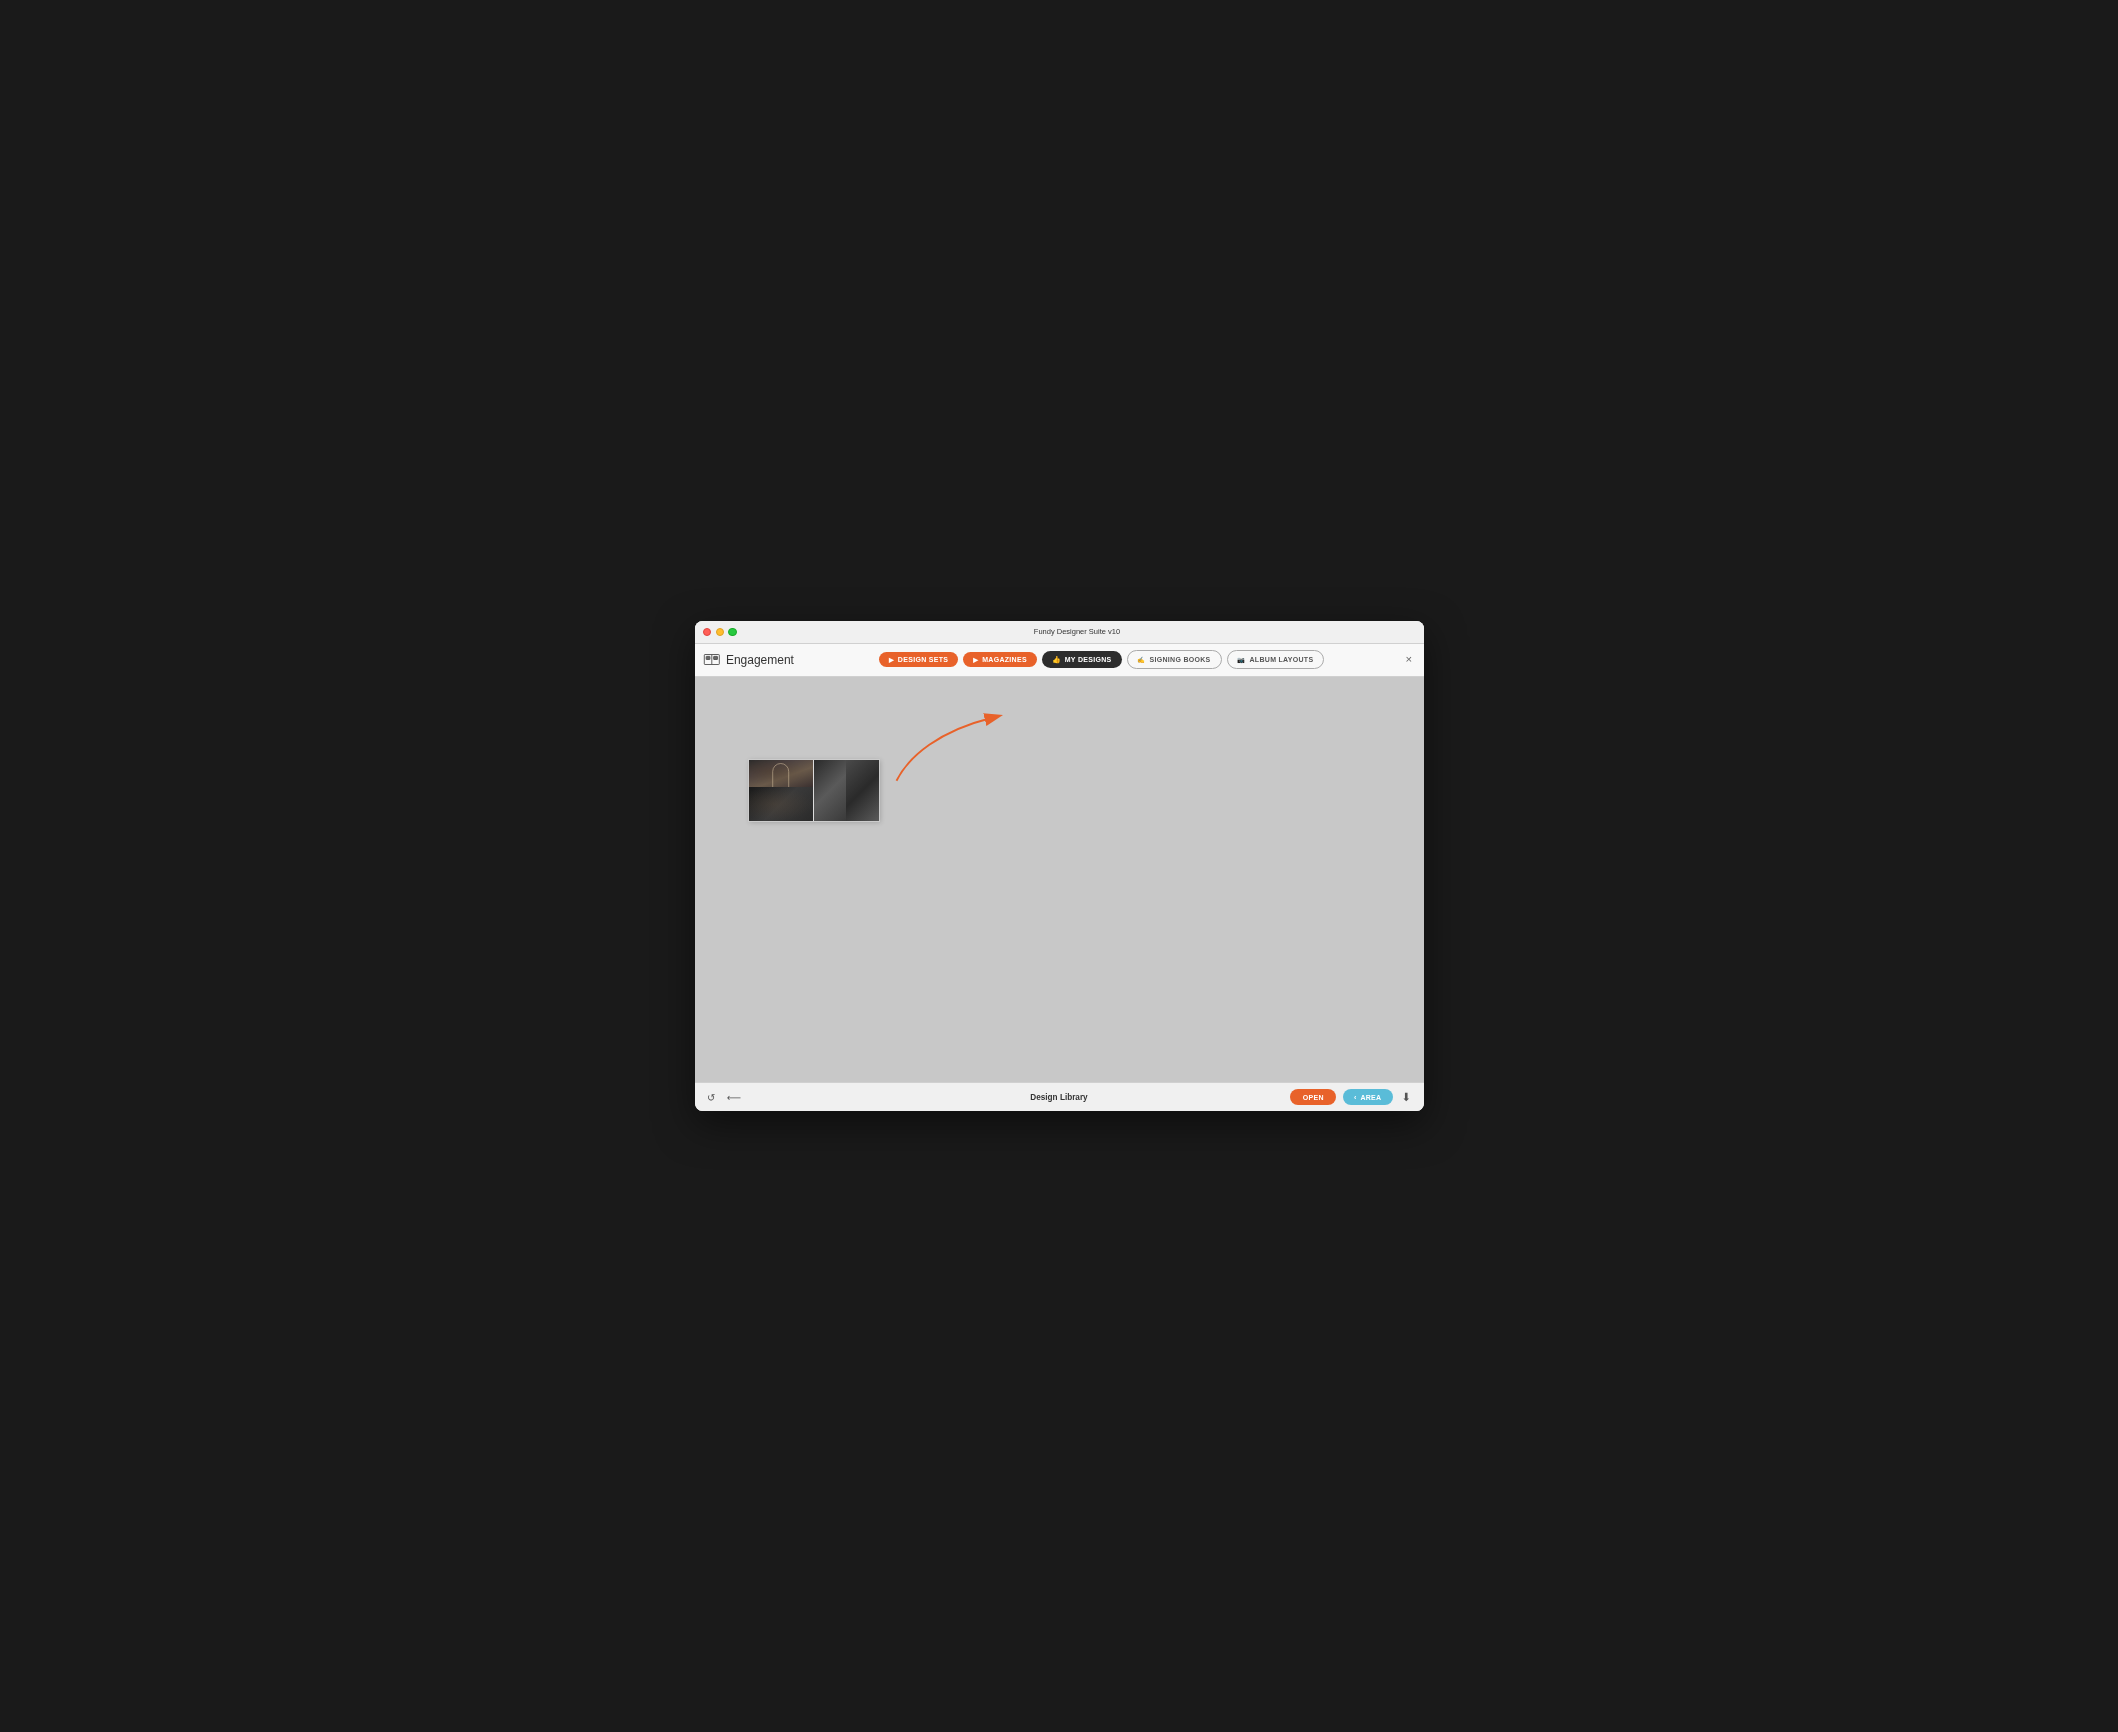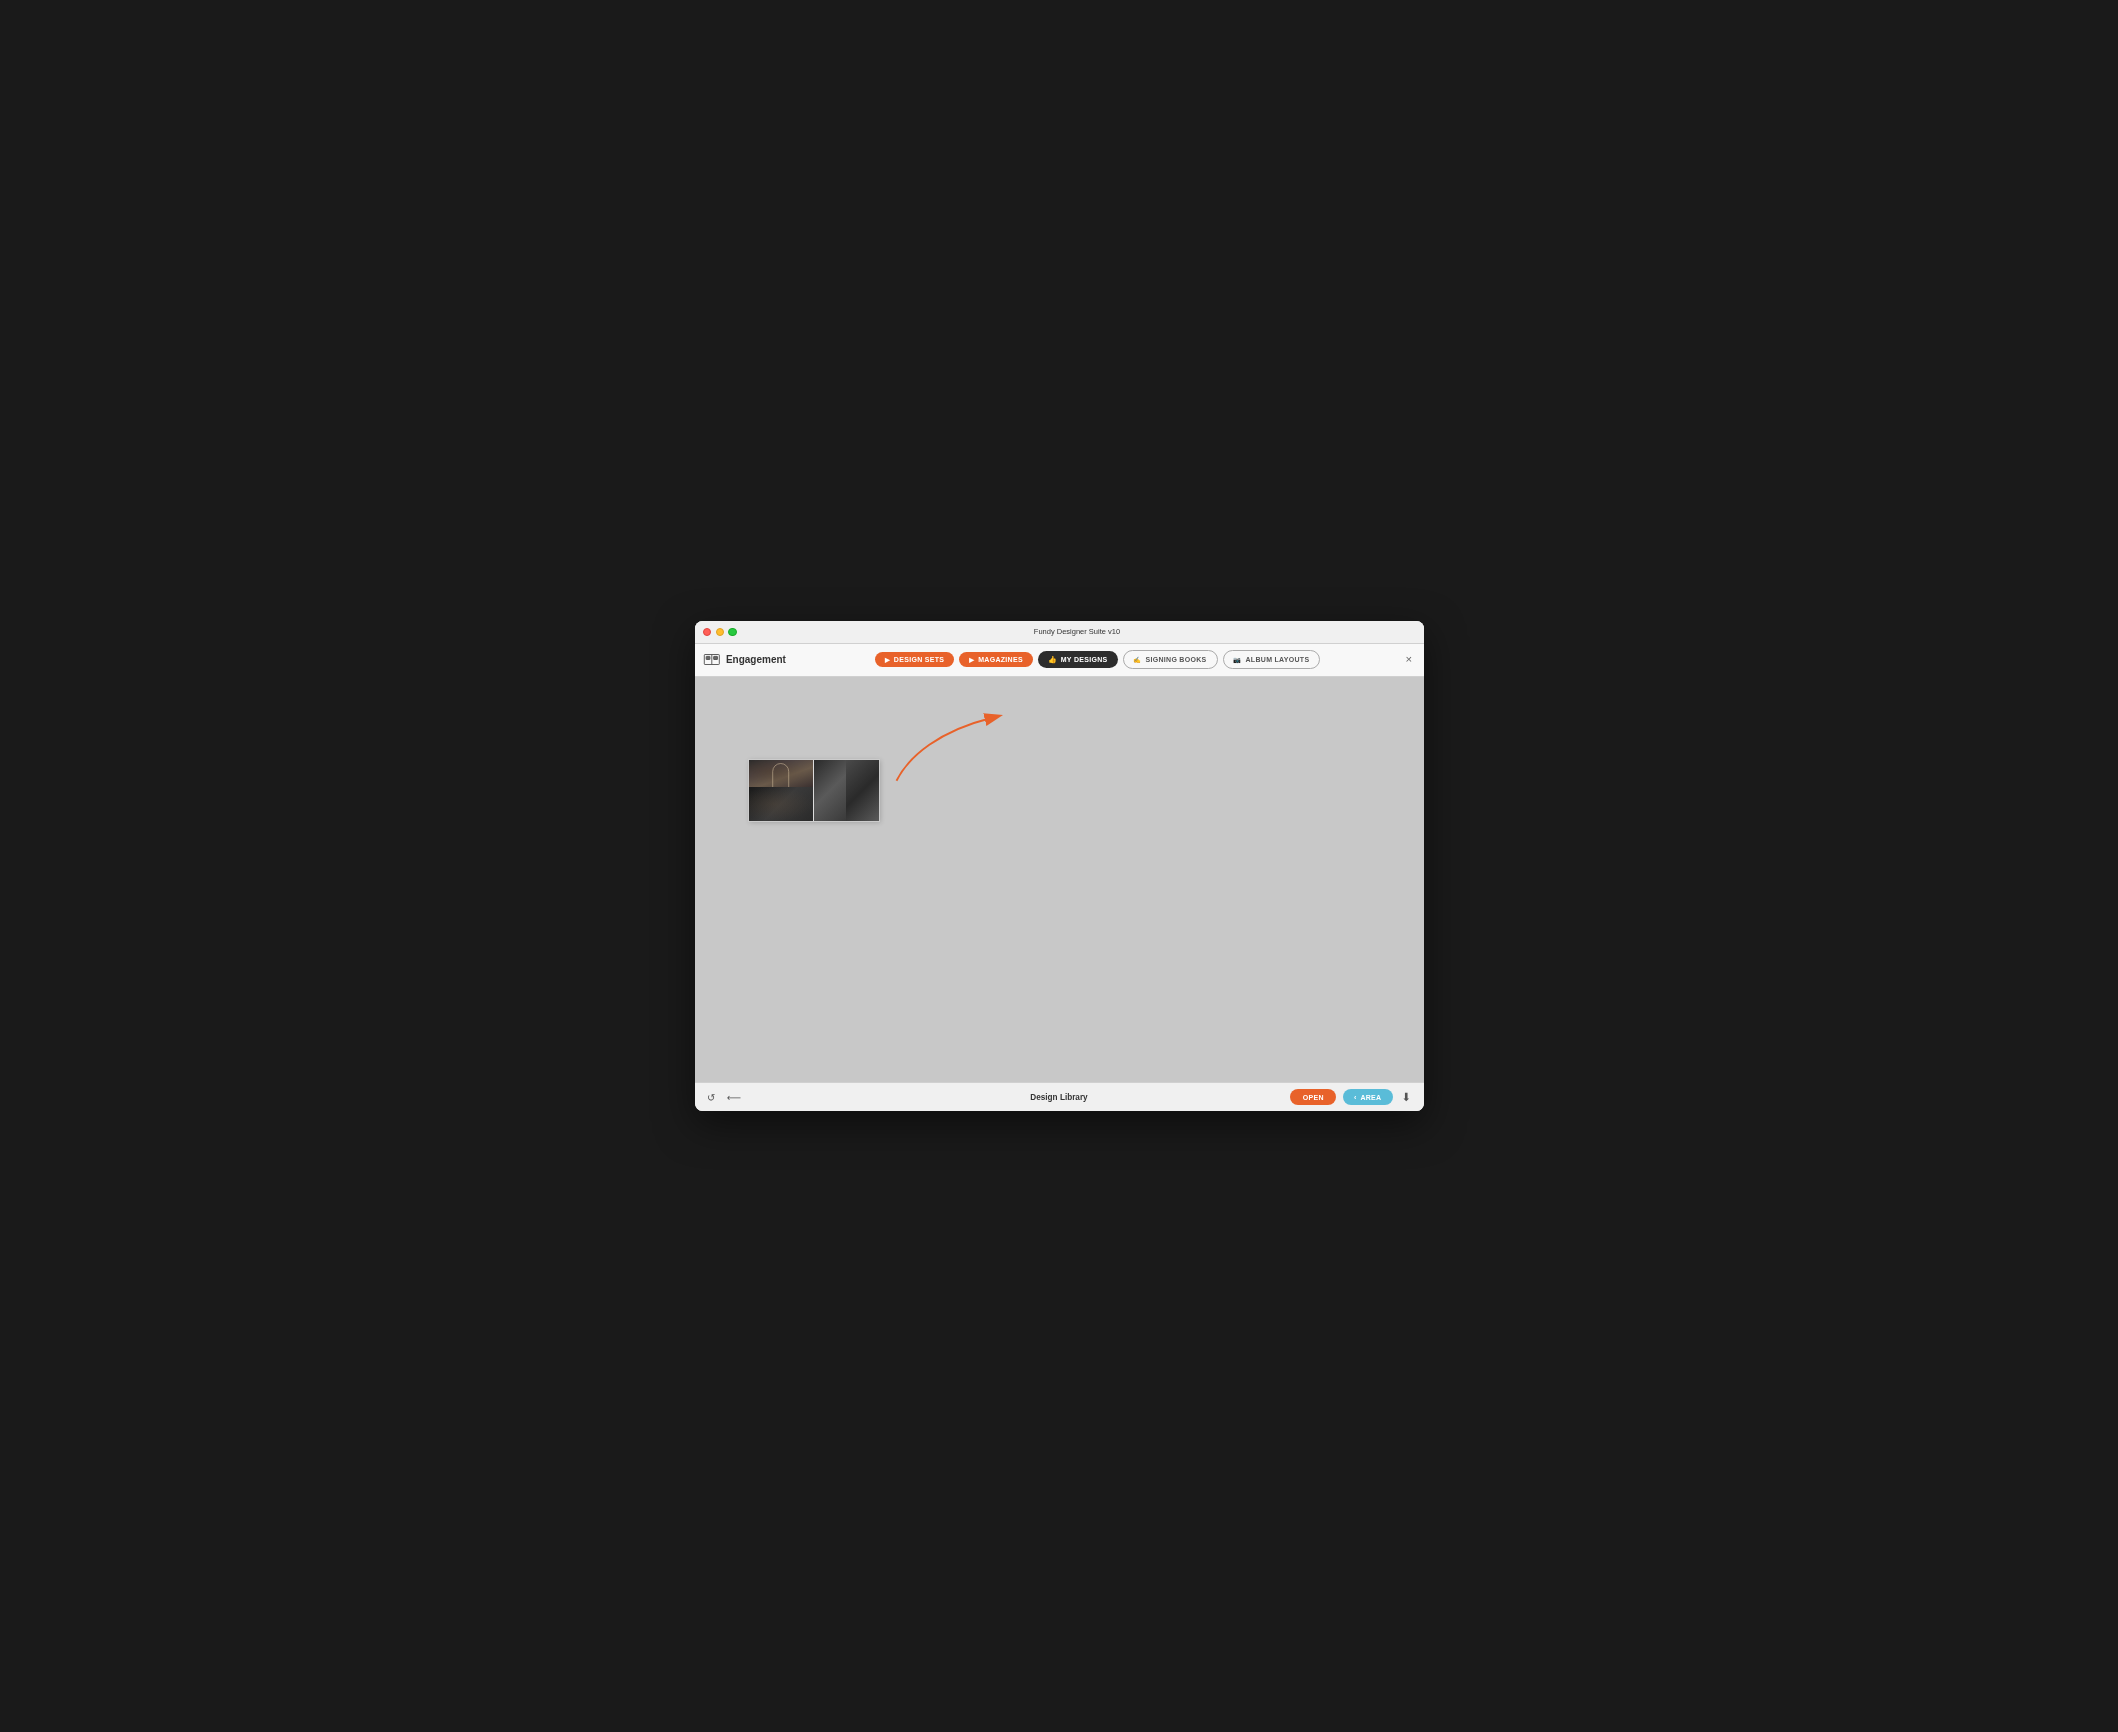--- a/index.html
+++ b/index.html
@@ -80,22 +80,22 @@
       margin-right: 6.3px;
     }
 
     .app-logo-icon {
       width: 17.6px;
       height: 15px;
       color: #555;
     }
 
     .project-name {
-      font-size: 10px;
-      font-weight: 700;
+      font-size: 12px;
+      font-weight: 400;
       color: #333;
     }
 
     .toolbar-buttons {
       display: flex;
       align-items: center;
       gap: 5px;
       flex: 1;
       justify-content: center;
     }

